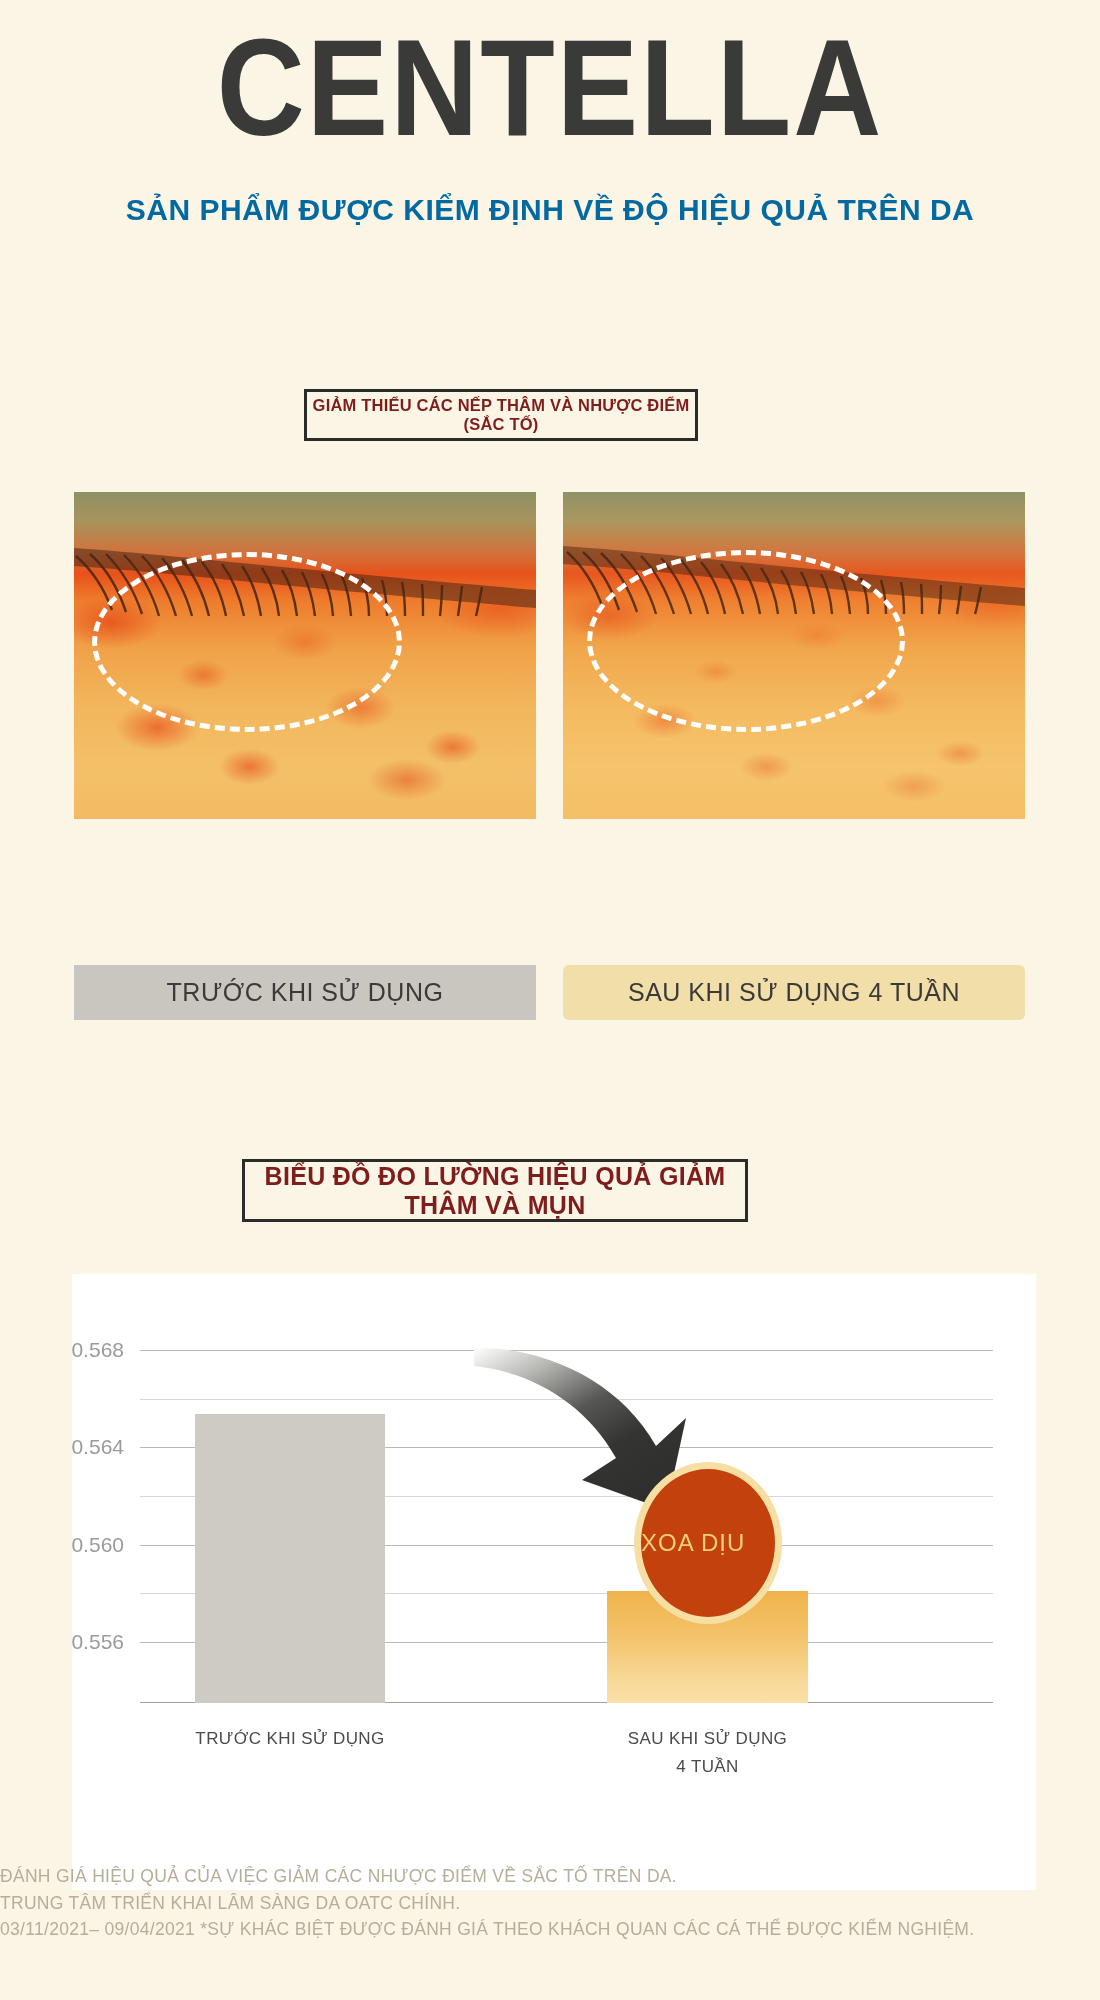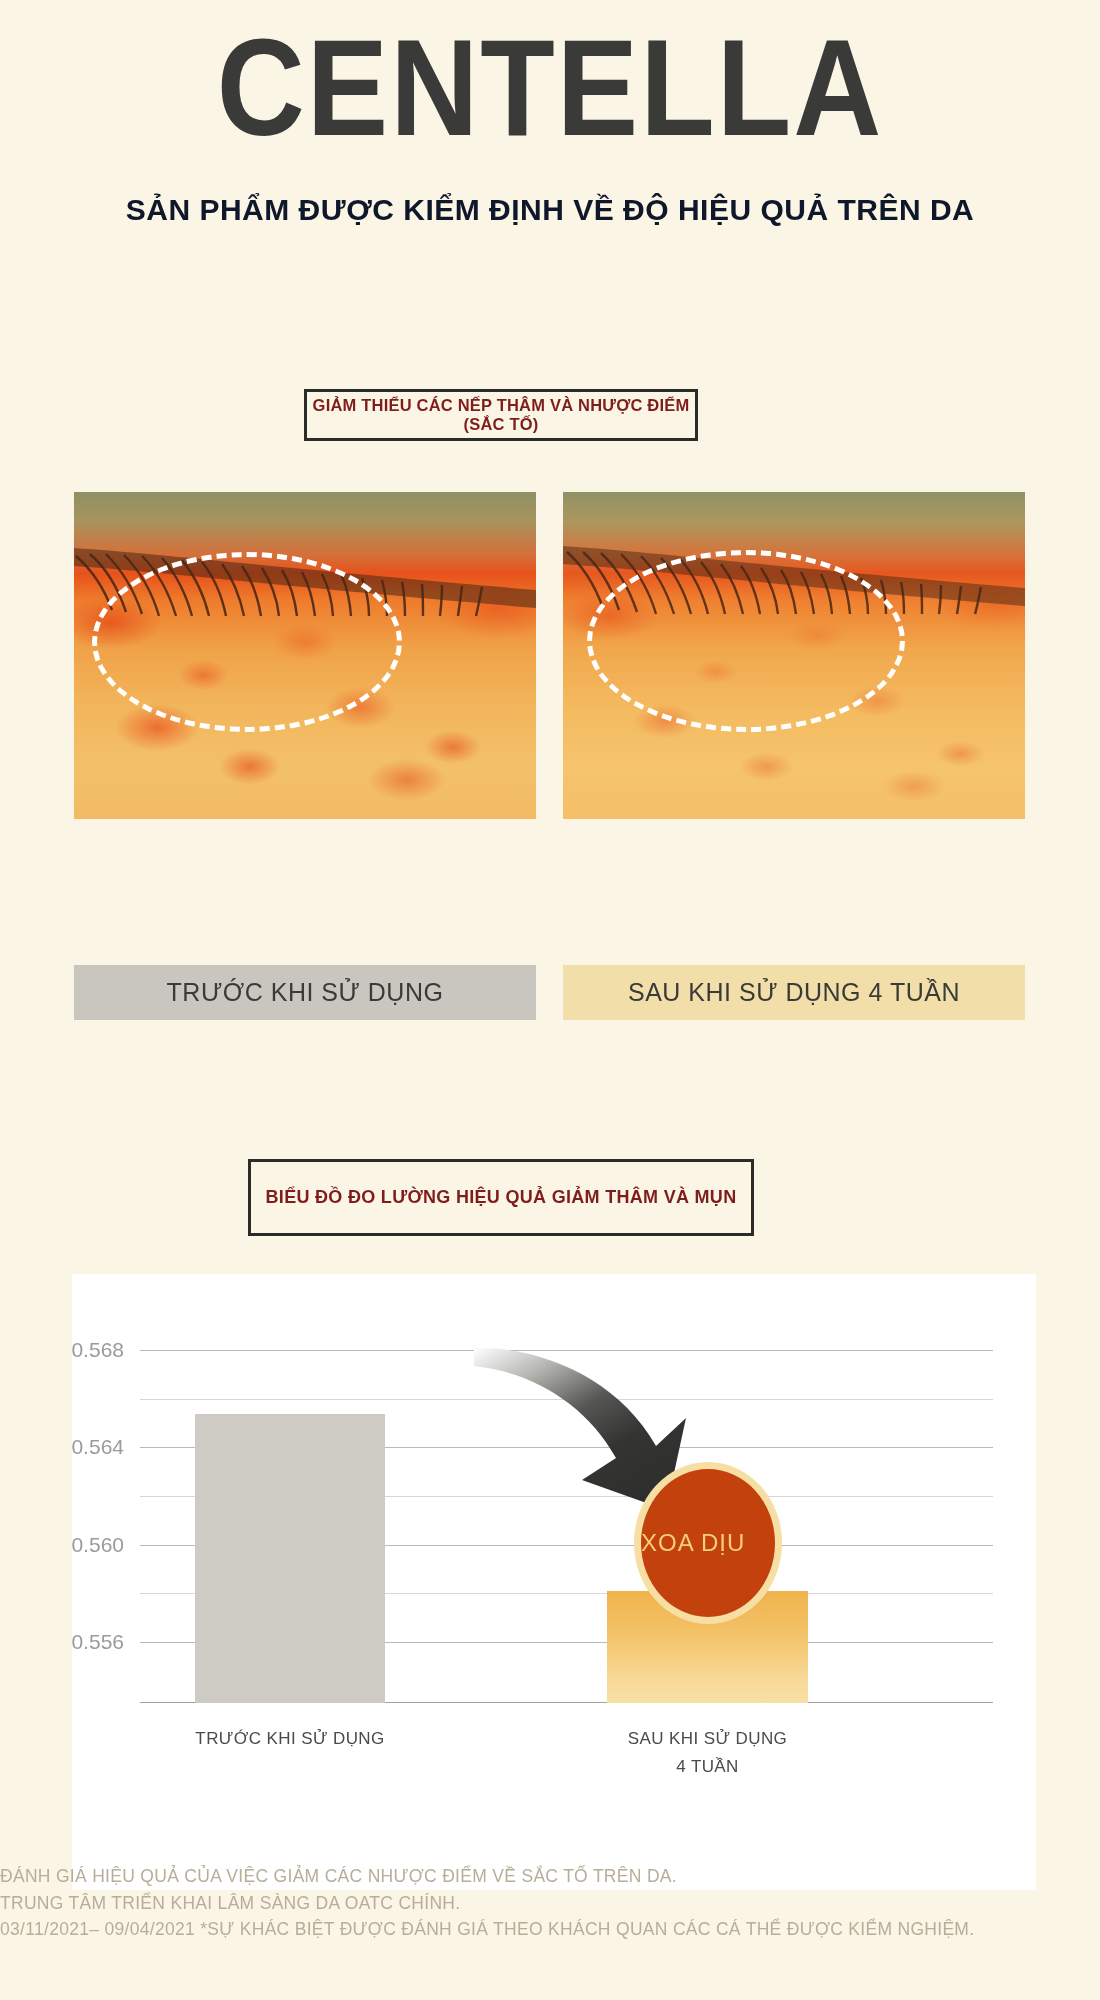--- a/index.html
+++ b/index.html
@@ -20,40 +20,40 @@
     letter-spacing:2px;
     color:#3A3A38;
     font-family:"Liberation Sans", sans-serif;
     transform:scaleY(1.12);
     transform-origin:top center;
   }
   #brand-subtitle {
     position:absolute; top:193px; left:0; width:1100px;
     text-align:center;
     font-size:30px; font-weight:700; letter-spacing:0.5px;
-    color:#0f172a;
+    color:#0369a1;
   }
 
   
   .boxed-label {
     position:absolute;
     border:3px solid #2B2B29;
     background:transparent;
     display:flex; align-items:center; justify-content:center;
     text-align:center;
     color:#7f1d1d;
     font-weight:700;
   }
   #label-wrinkles {
     left:304px; top:389px; width:394px; height:52px;
     font-size:16.5px; letter-spacing:0.2px;
   }
   #label-chart {
-    left:248px; top:1159px; width:506px; height:77px;
-    font-size:18px; letter-spacing:0.3px;
+    left:242px; top:1159px; width:506px; height:63px;
+    font-size:25px; letter-spacing:0.3px;
   }
 
   
   .photo-panel { position:absolute; top:492px; width:462px; height:327px; overflow:hidden; }
   #panel-before { left:74px; }
   #panel-after  { left:563px; }
 
   .skin {
     position:absolute; inset:0;
     background-color:#F0A94D;
@@ -93,21 +93,21 @@
   }
   #ellipse-before { left:18px; top:60px; width:310px; height:180px; }
   #ellipse-after  { left:24px; top:58px; width:318px; height:182px; }
 
   .photo-caption {
     position:absolute; height:55px; width:462px;
     display:flex; align-items:center; justify-content:center;
     font-size:25px; letter-spacing:0.5px; color:#3A3A38;
   }
   #caption-before { left:74px; top:965px; background:#C9C6C0; }
-  #caption-after  { left:563px; top:965px; background:#F2DEA8; }
+  #caption-after  { left:563px; top:965px; background:#F2DEA8;border-radius:6px; }
 
   
   #chart-card {
     position:absolute; left:72px; top:1274px; width:964px; height:616px;
     background:#FFFFFF;
   }
   #plot-area {
     position:absolute; left:68px; top:76px; width:853px; height:353px;
   }
   .gridline { position:absolute; left:0; width:100%; height:1px; background:#B9B9B9; }

